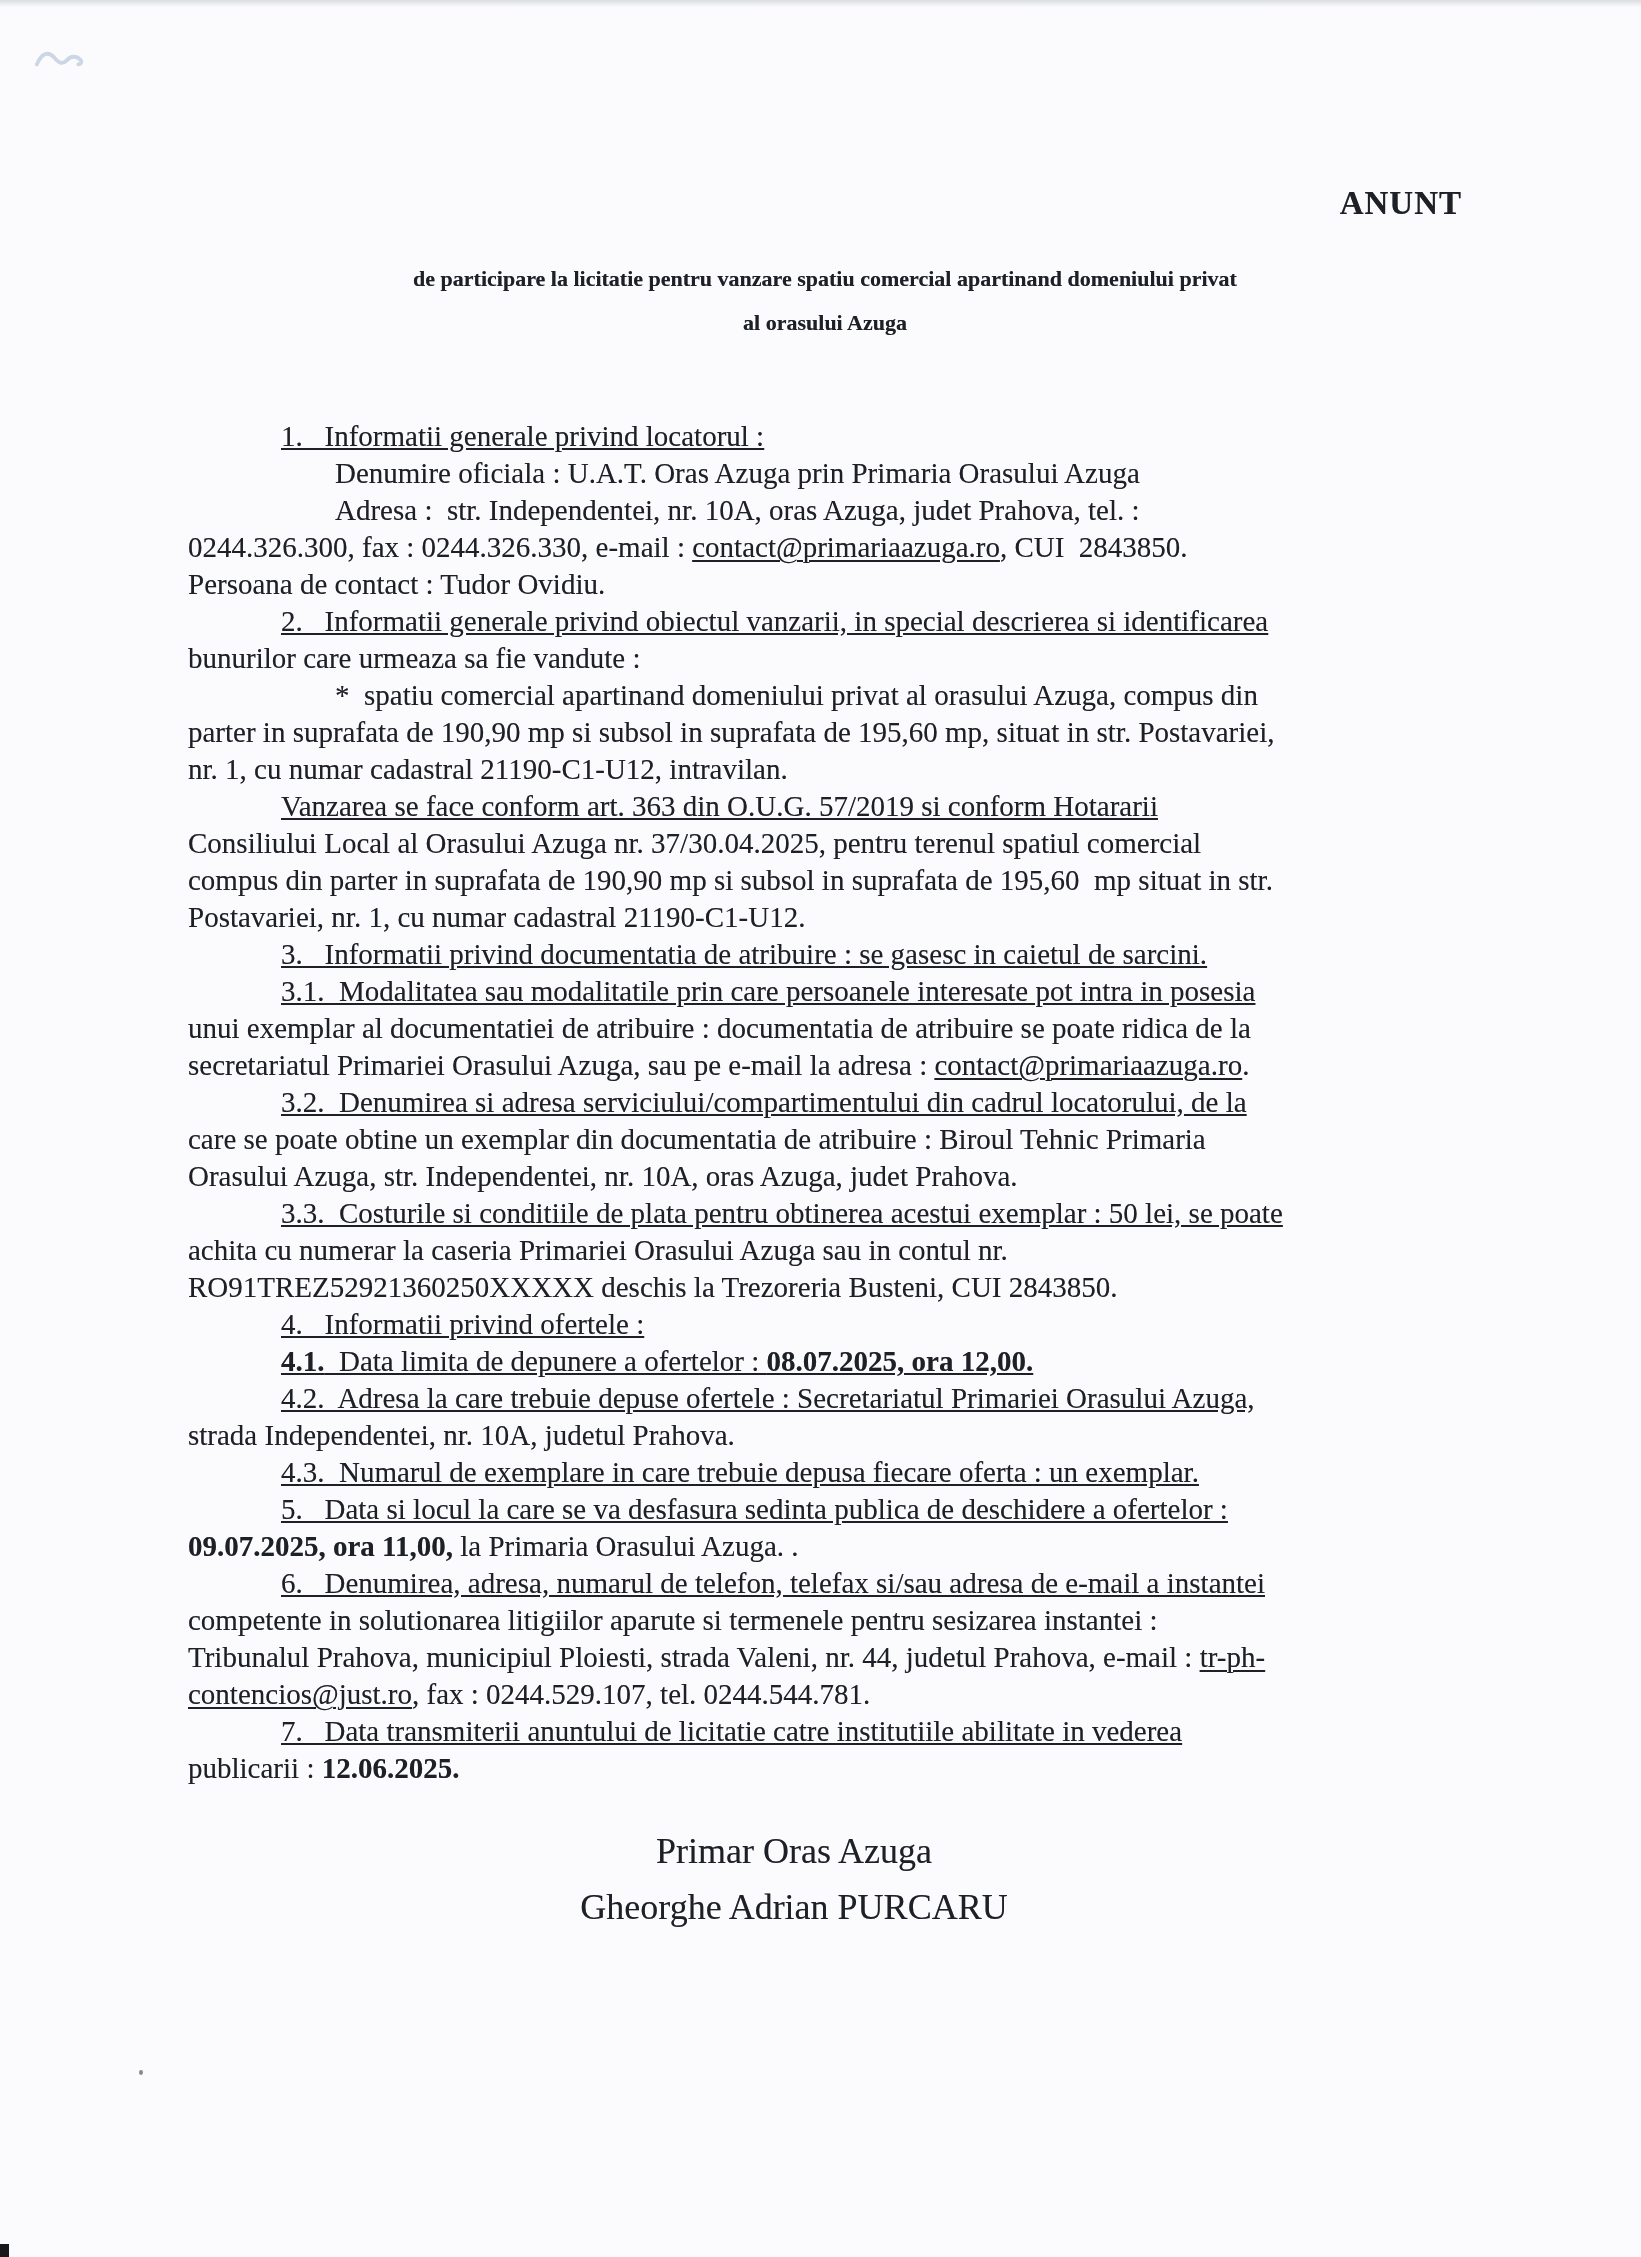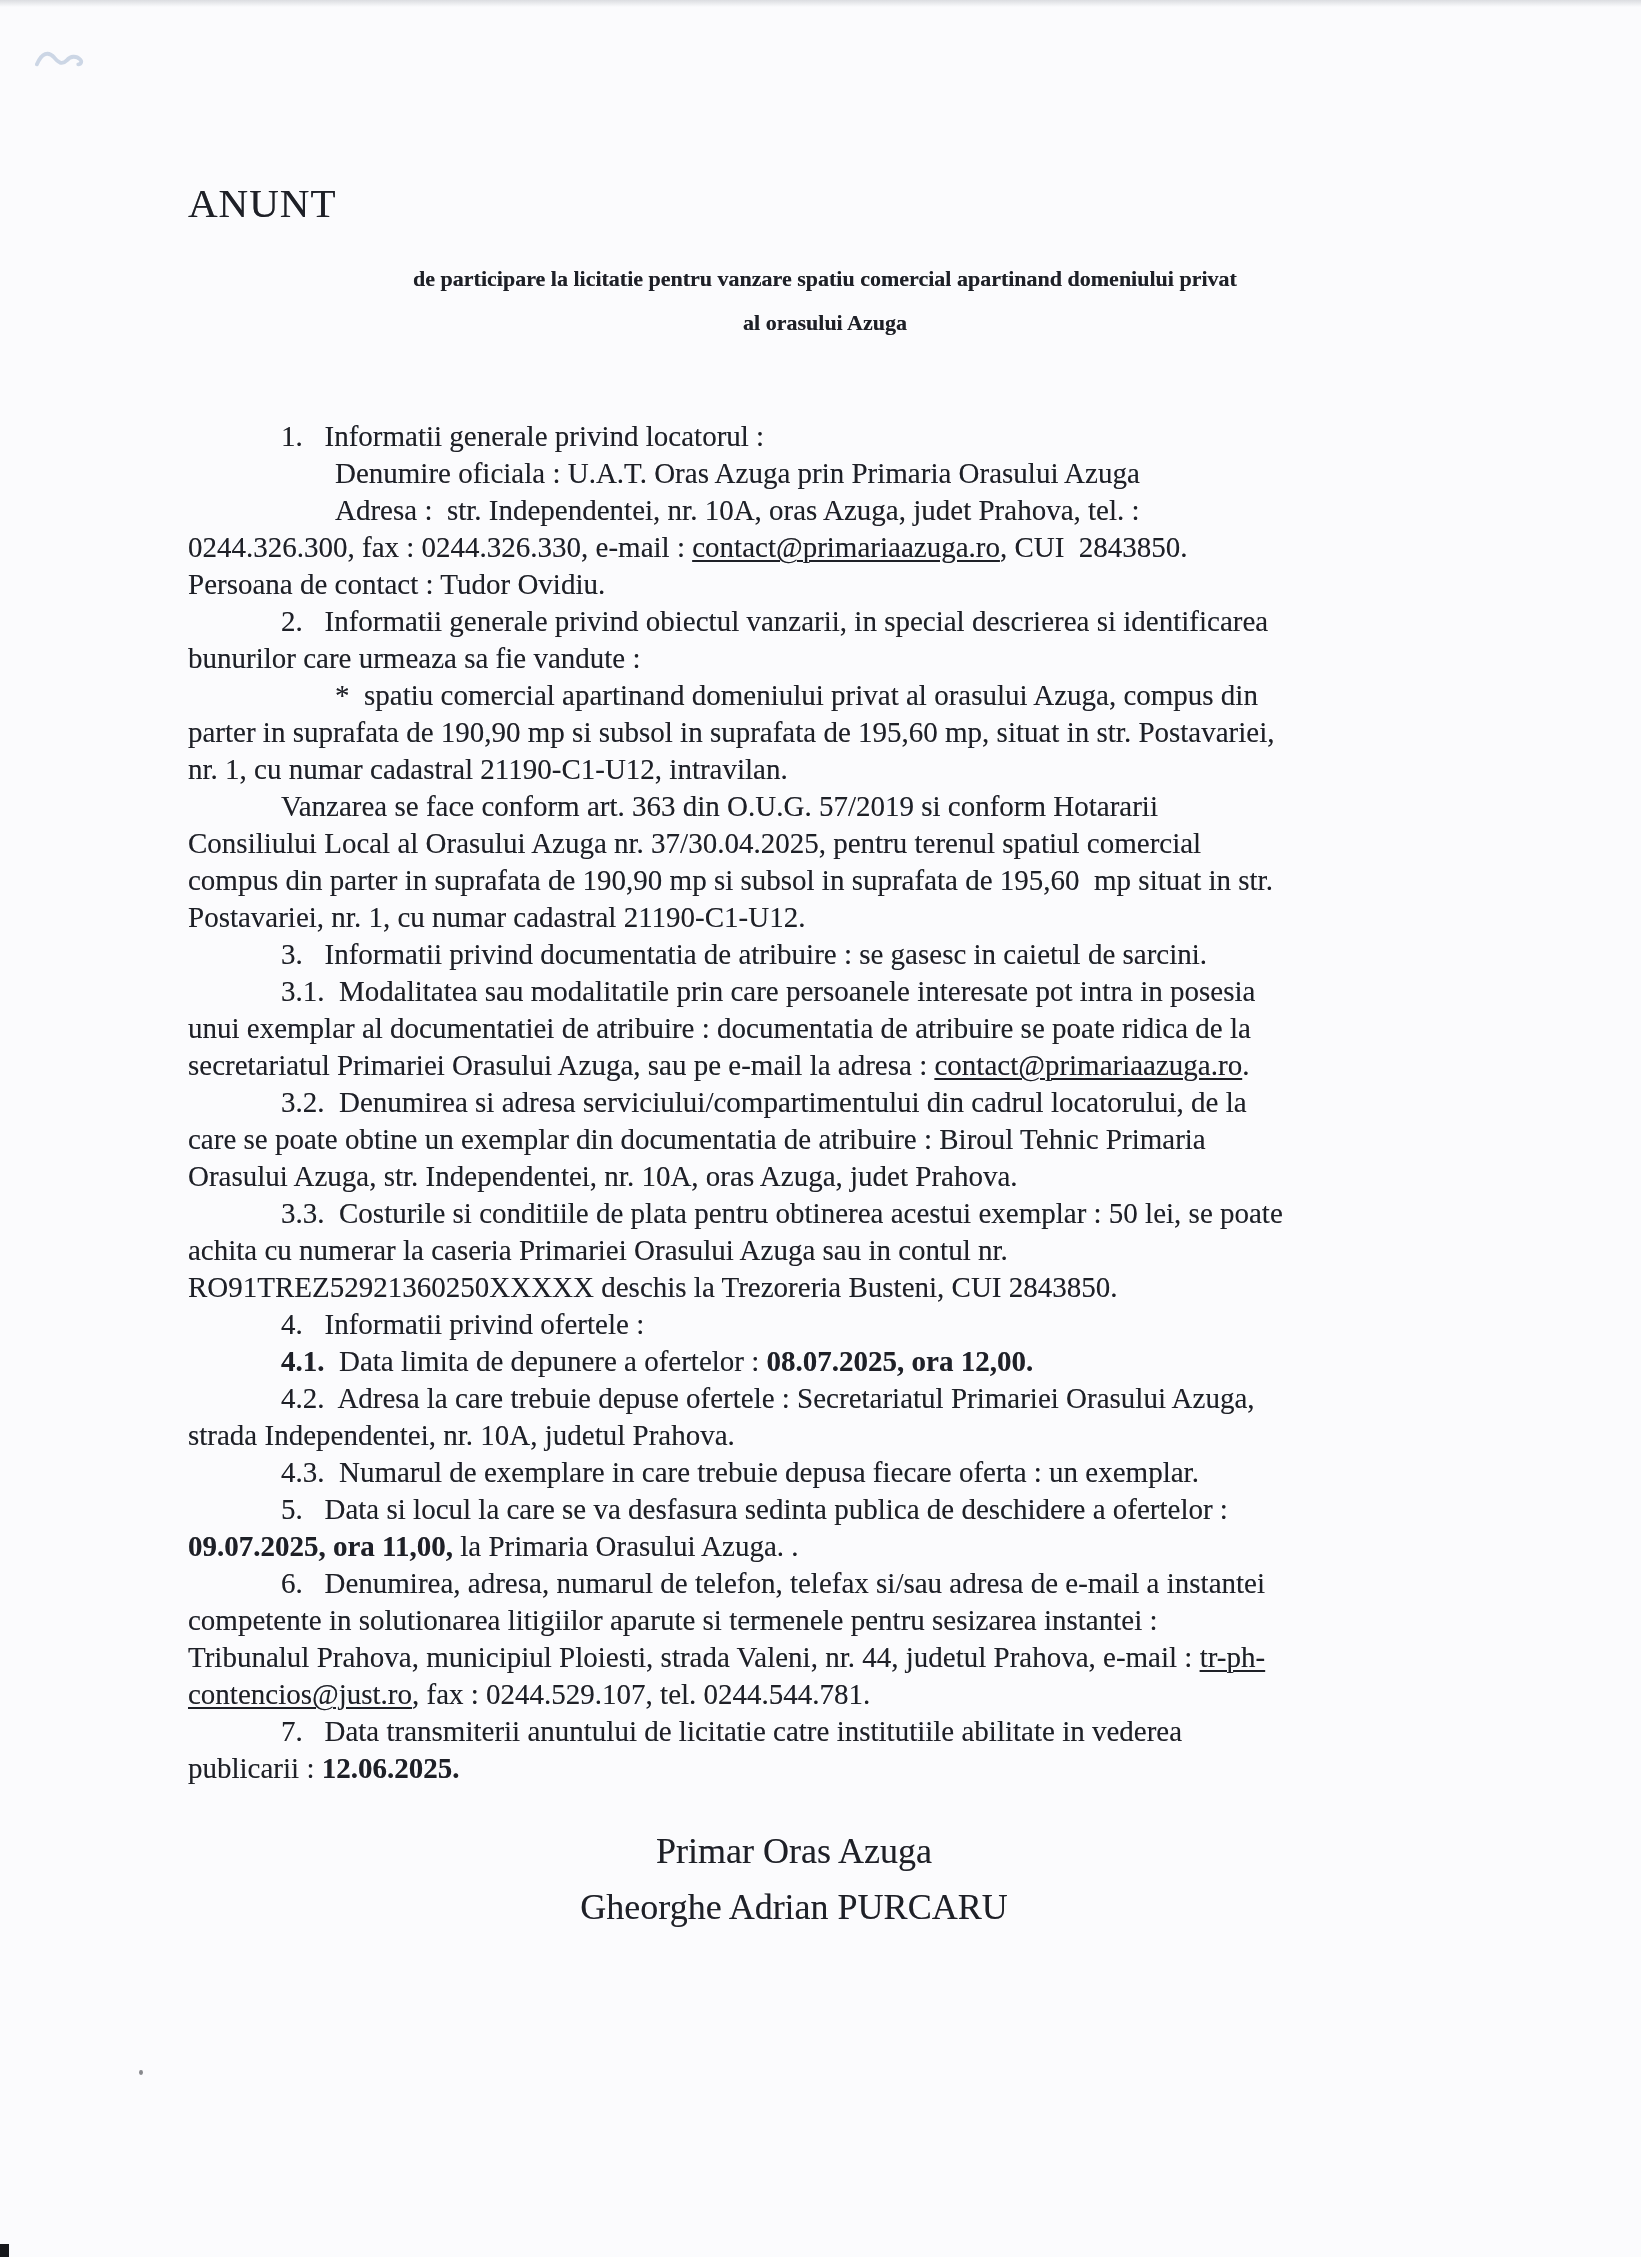--- a/index.html
+++ b/index.html
@@ -18,22 +18,22 @@
   }
   .top-edge{
     position:absolute;left:0;top:0;width:1641px;height:6.8px;
     background:linear-gradient(to bottom, rgba(180,184,190,.45), rgba(180,184,190,0));
   }
   .squiggle{position:absolute;left:35px;top:44px;}
   .content{
     position:absolute;left:188px;top:182px;width:1274px;
   }
   .title{
-    text-align:left;
-    font-size:41px;font-weight:normal;
+    text-align:right;
+    font-size:33px;font-weight:bold;
     letter-spacing:1px;
     line-height:42px;
     text-shadow:0 0 0.6px rgba(30,32,39,.55);
   }
   .subtitle{
     margin-top:33px;
     text-align:center;
     font-size:22px;font-weight:bold;
     line-height:44px;
     text-shadow:0 0 0.6px rgba(30,32,39,.55);
@@ -41,21 +41,21 @@
   .doc-body{
     margin-top:73px;
     font-size:29px;
     text-shadow:0 0 0.6px rgba(30,32,39,.45);
   }
   .line{
     line-height:37px;
     white-space:pre-wrap;
   }
   .i0{padding-left:0;}
-  .i1{padding-left:93px;}
+  .i1{padding-left:93px;text-decoration:underline;}
   .i2{padding-left:147px;}
   .b{font-weight:bold;}
   .u{text-decoration:underline;text-underline-offset:2.9px;text-decoration-thickness:1.9px;margin-top:12px;}
   .signature{
     padding-right:62px;
     font-size:36px;
     text-shadow:0 0 0.6px rgba(30,32,39,.45);
   }
   .sig-role{margin-top:46px;text-align:center;line-height:37px;}
   .sig-name{margin-top:19px;text-align:center;line-height:37px;}

